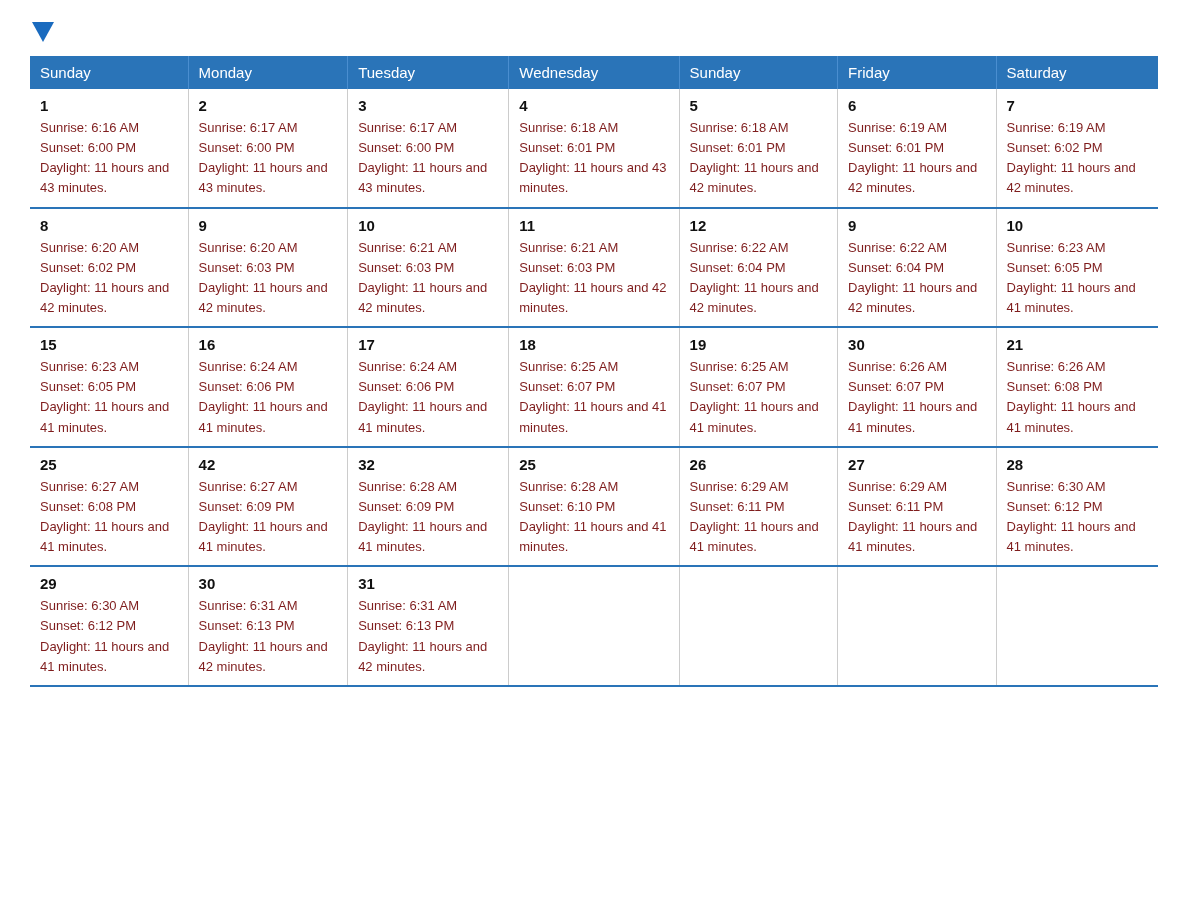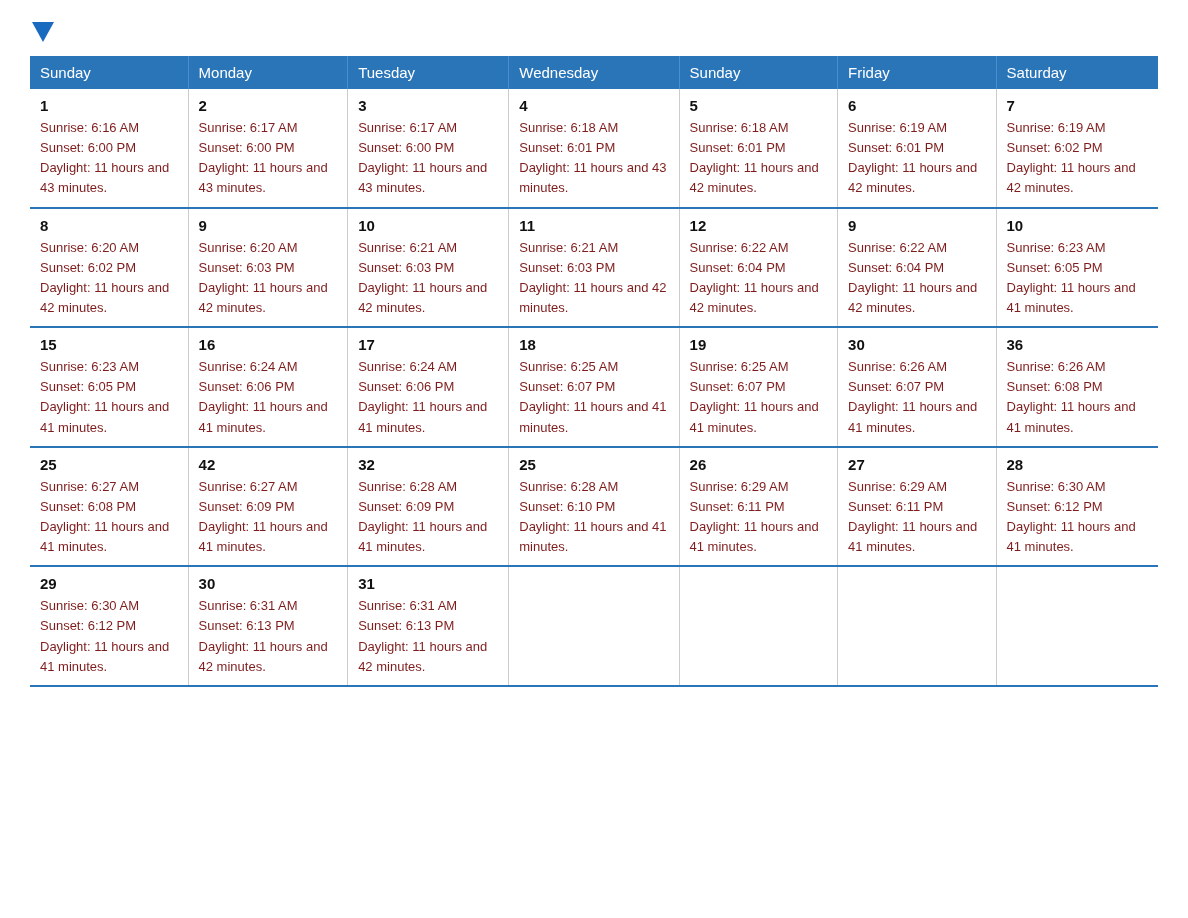--- a/index.html
+++ b/index.html
@@ -200,21 +200,21 @@
       </td>
         <td>
         <div class="day-num">19</div>
         <div class="day-info">Sunrise: 6:25 AM<br>Sunset: 6:07 PM<br>Daylight: 11 hours and 41 minutes.</div>
       </td>
         <td>
         <div class="day-num">30</div>
         <div class="day-info">Sunrise: 6:26 AM<br>Sunset: 6:07 PM<br>Daylight: 11 hours and 41 minutes.</div>
       </td>
         <td>
-        <div class="day-num">36</div>
+        <div class="day-num">21</div>
         <div class="day-info">Sunrise: 6:26 AM<br>Sunset: 6:08 PM<br>Daylight: 11 hours and 41 minutes.</div>
       </td>
       </tr>
       <tr>
         <td>
         <div class="day-num">25</div>
         <div class="day-info">Sunrise: 6:27 AM<br>Sunset: 6:08 PM<br>Daylight: 11 hours and 41 minutes.</div>
       </td>
         <td>
         <div class="day-num">42</div>

